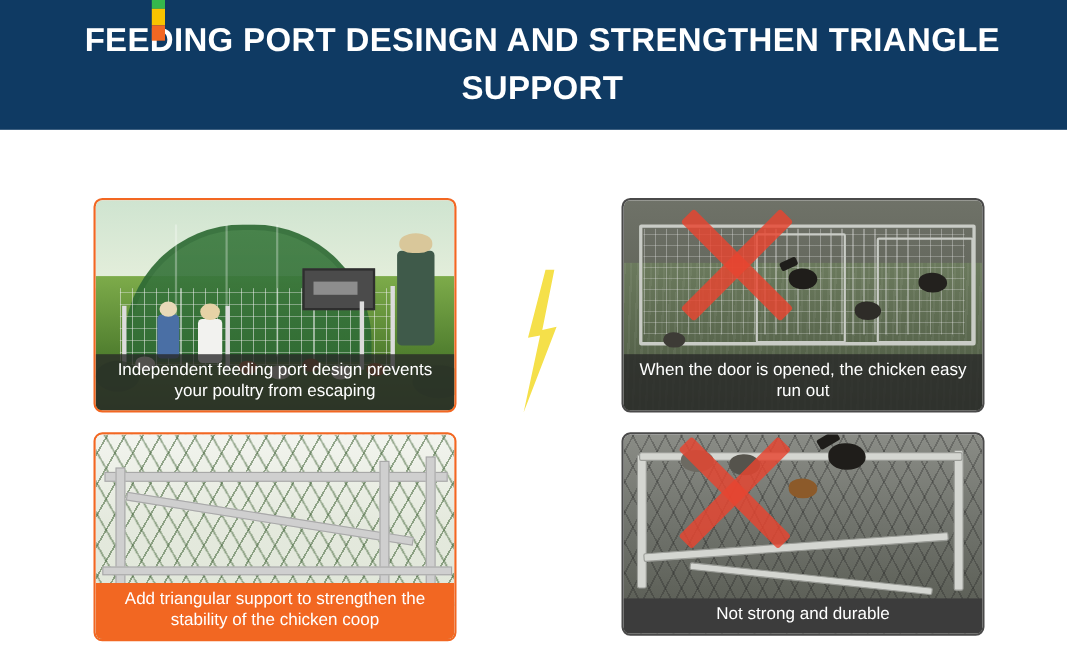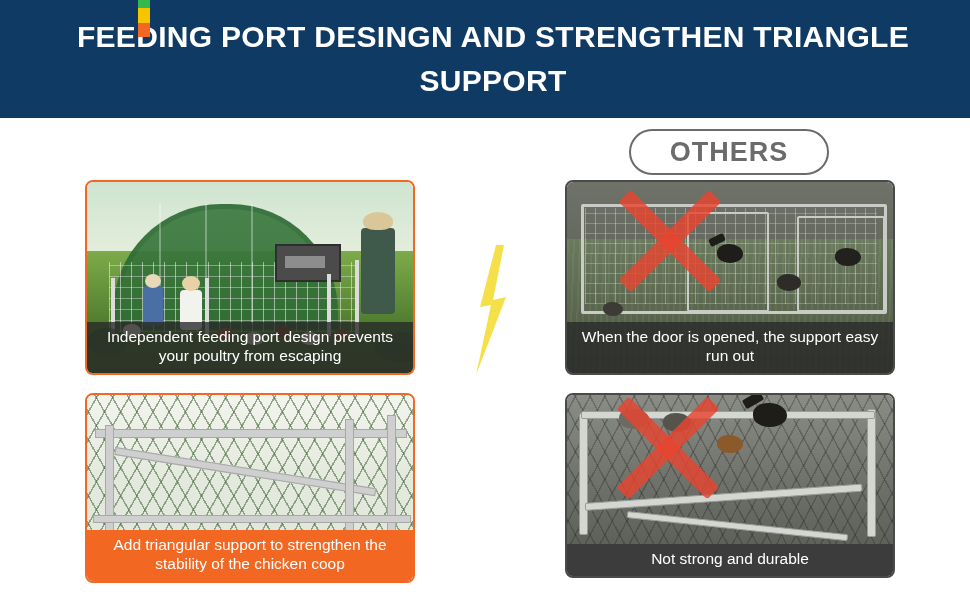--- a/index.html
+++ b/index.html
@@ -292,21 +292,20 @@
     <div class="header-inner">
       <div class="accent-bar">
         <div class="seg g"></div>
         <div class="seg y"></div>
         <div class="seg o"></div>
       </div>
       <div class="header-title">FEEDING PORT DESINGN AND STRENGTHEN TRIANGLE SUPPORT</div>
     </div>
   </div>
 
-  <div class="pill pill-others">OTHERS</div>
 
   <div class="card card-ours c1">
     <div class="photo">
       <div class="sc1-sky"></div>
       <div class="sc1-grass"></div>
       <div class="sc1-dome"></div>
       <div class="sc1-dome-rib" style="left:72px;"></div>
       <div class="sc1-dome-rib" style="left:118px;"></div>
       <div class="sc1-dome-rib" style="left:164px;"></div>
       <div class="sc1-mesh"></div>
@@ -361,21 +360,21 @@
       <div class="bird" style="left:36px;top:120px;width:20px;height:14px;background:#3d3b36;"></div>
       <div class="bird" style="left:210px;top:92px;width:24px;height:17px;background:#2e2c28;"></div>
       <div class="bird" style="left:268px;top:66px;width:26px;height:18px;background:#23211e;"></div>
       <div class="bird" style="left:150px;top:62px;width:26px;height:19px;background:#1f1d1a;"></div>
       <div class="bird-tail" style="left:142px;top:54px;width:16px;height:8px;background:#1f1d1a;transform:rotate(-25deg);"></div>
     </div>
     <div class="redx" style="left:112px;top:12px;width:110px;height:110px;">
       <span class="s1" style="width:128px;height:17px;margin-left:-64px;margin-top:-8px;"></span>
       <span class="s2" style="width:128px;height:17px;margin-left:-64px;margin-top:-8px;"></span>
     </div>
-    <div class="caption overlay-dark">When the door is opened, the support easy run out</div>
+    <div class="caption overlay-dark">When the door is opened, the chicken easy run out</div>
   </div>
 
   <div class="card card-others c4">
     <div class="photo">
       <div class="sc4-bg"></div>
       <div class="sc4-mesh"></div>
       <div class="sc4-pipe" style="left:12px;top:18px;width:7px;height:120px;"></div>
       <div class="sc4-pipe" style="left:300px;top:14px;width:7px;height:126px;"></div>
       <div class="sc4-pipe" style="left:14px;top:16px;width:292px;height:6px;"></div>
       <div class="sc4-pipe" style="left:18px;top:108px;width:276px;height:6px;transform:rotate(-4deg);transform-origin:left center;"></div>

